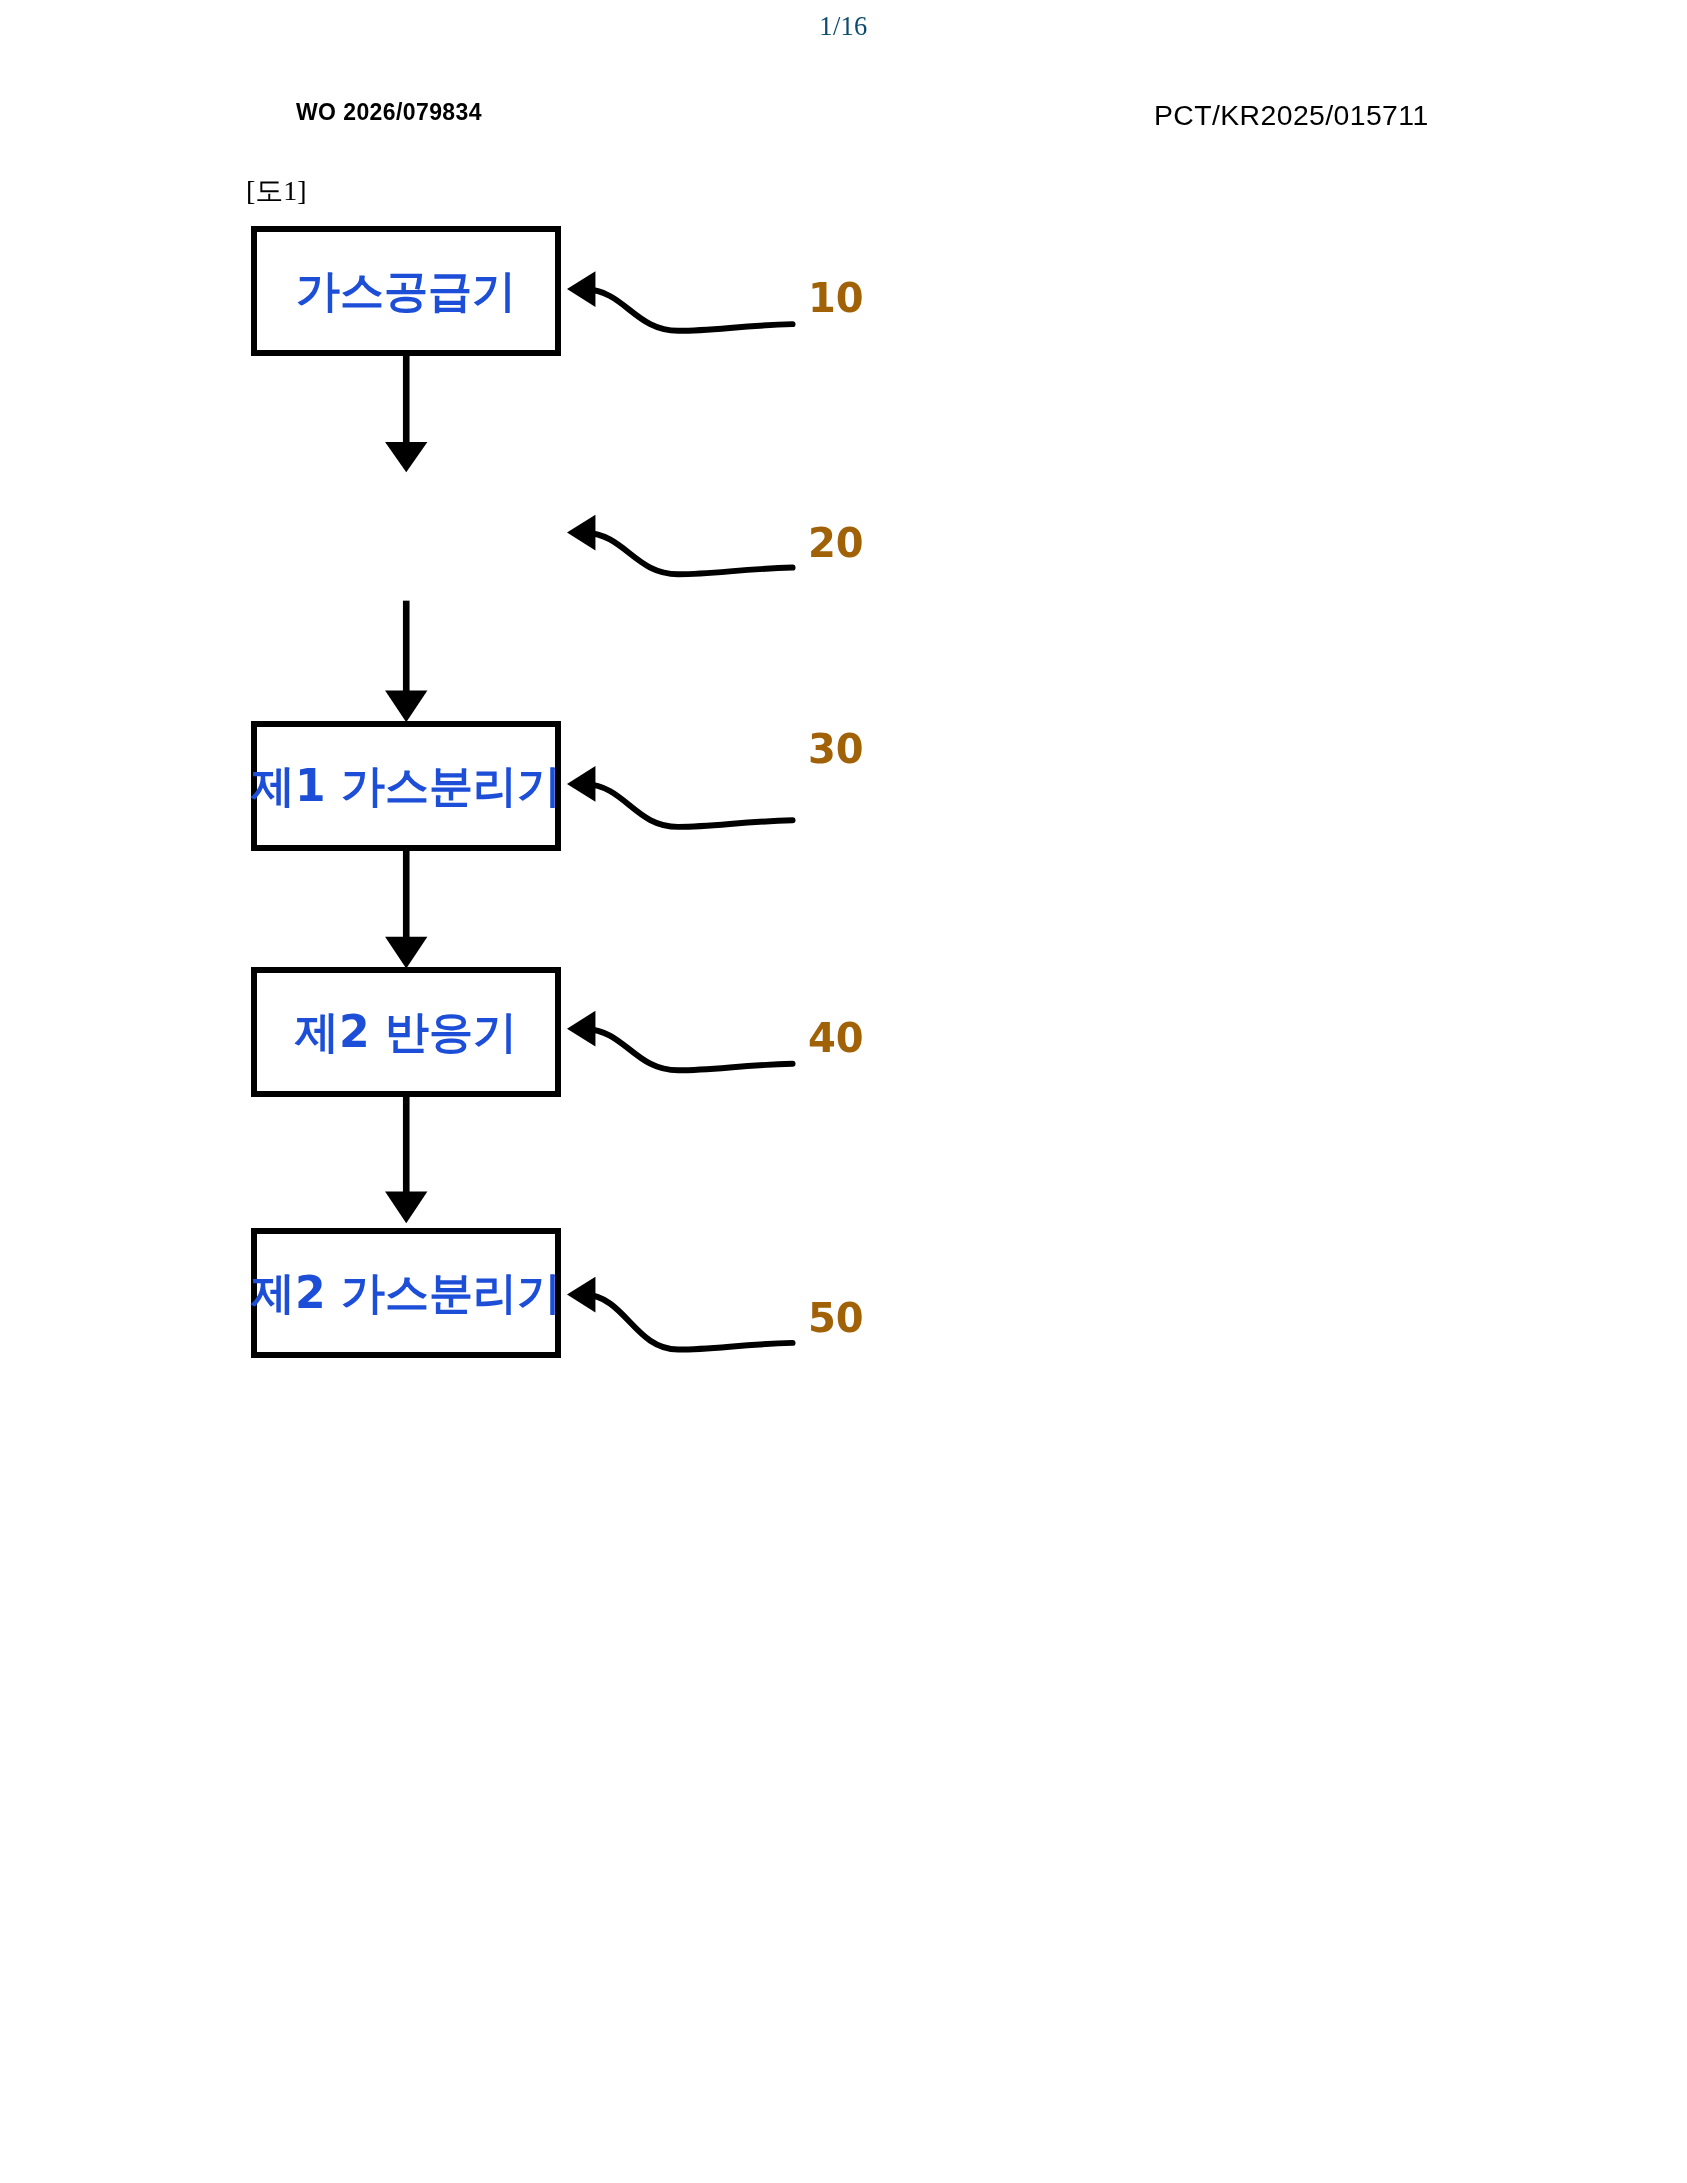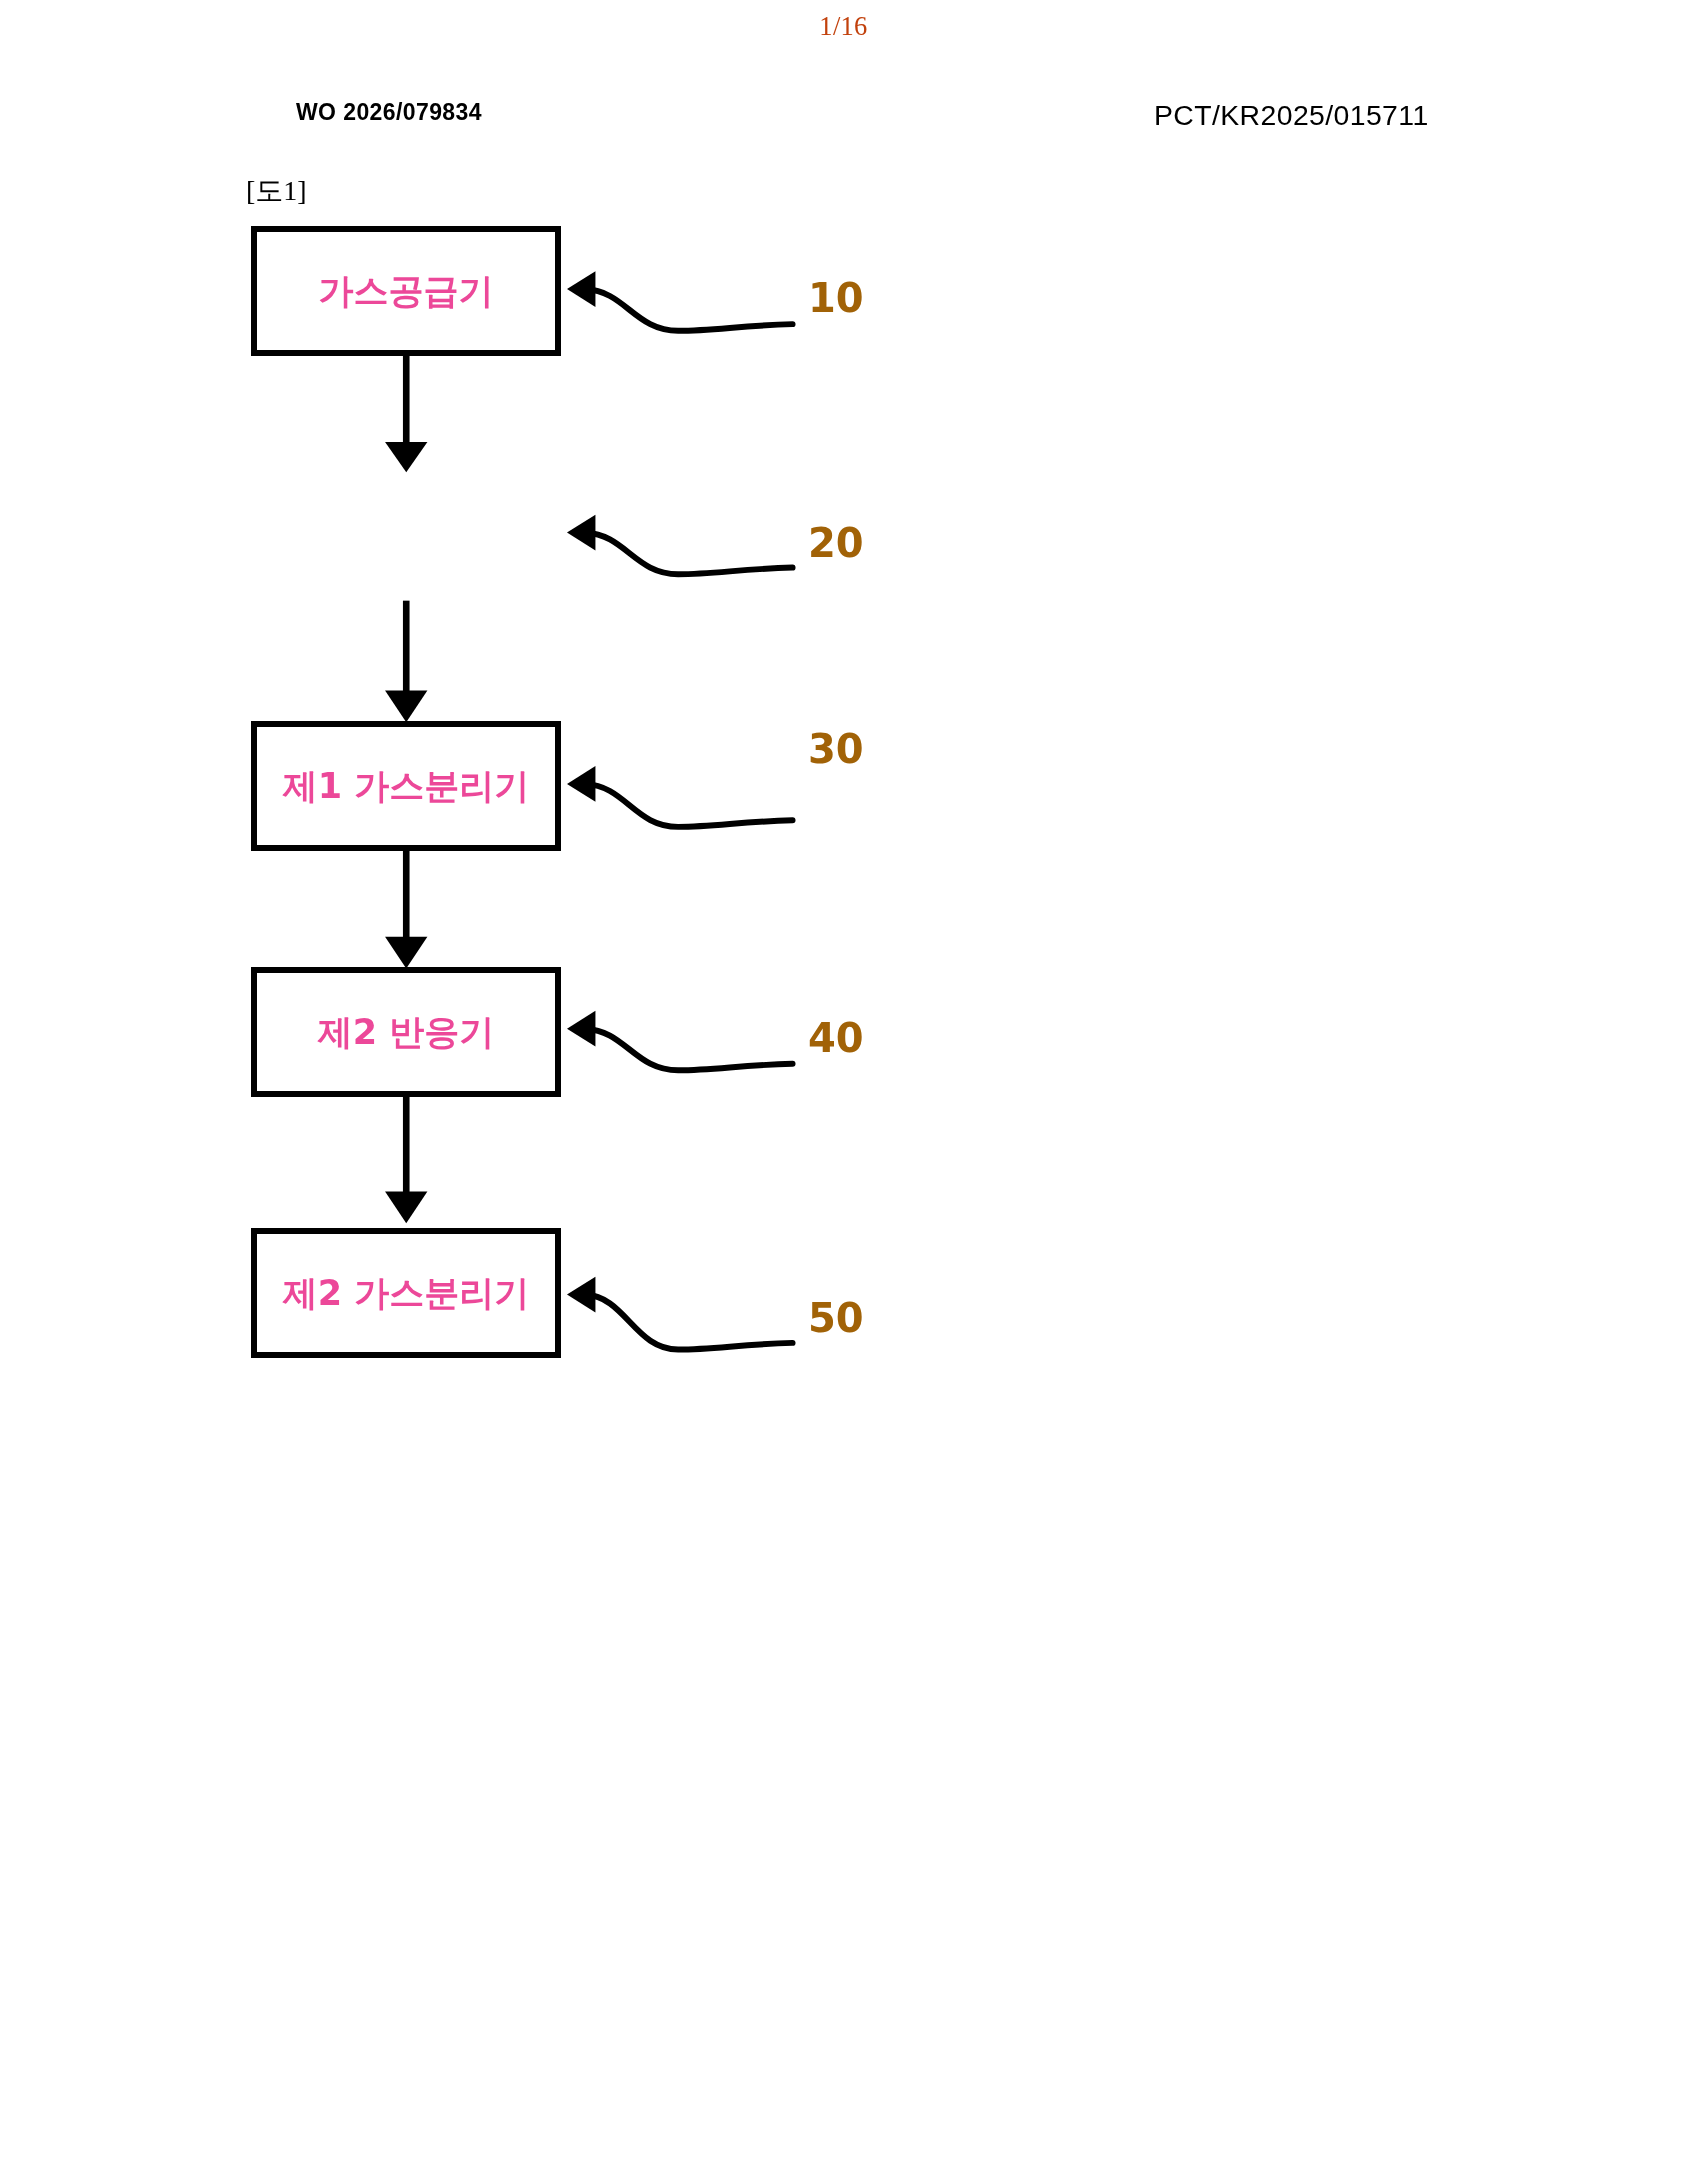--- a/index.html
+++ b/index.html
@@ -21,21 +21,21 @@
   #page-number {
     position: absolute;
     top: 12px;
     left: 0;
     width: 1687px;
     text-align: center;
     font-family: "Liberation Serif", serif;
     font-size: 26.5px;
     line-height: 1.1;
     letter-spacing: 0.3px;
-    color: #c2410c;
+    color: #0c4a6e;
   }
   #header-left {
     position: absolute;
     top: 99px;
     left: 296px;
     font-size: 23px;
     font-weight: bold;
     letter-spacing: 0.4px;
     white-space: nowrap;
   }
@@ -73,26 +73,26 @@
     height: 130px;
     box-sizing: border-box;
     border: 6px solid #000;
     background: #ffffff;
     display: flex;
     align-items: center;
     justify-content: center;
   }
   .node-label {
     font-family: "DejaVu Sans", "Liberation Sans", sans-serif;
-    font-size: 35px;
+    font-size: 44px;
     font-weight: bold;
     letter-spacing: 0px;
     white-space: nowrap;
     line-height: 1;
-    color: #ec4899;
+    color: #1d4ed8;
   }
   .node.n0 { top: 226px; }
   .node.n1 { top: 471px; }
   .node.n2 { top: 721px; }
   .node.n3 { top: 967px; }
   .node.n4 { top: 1228px; }
 
   
   #connectors, #leaders {
     position: absolute;

